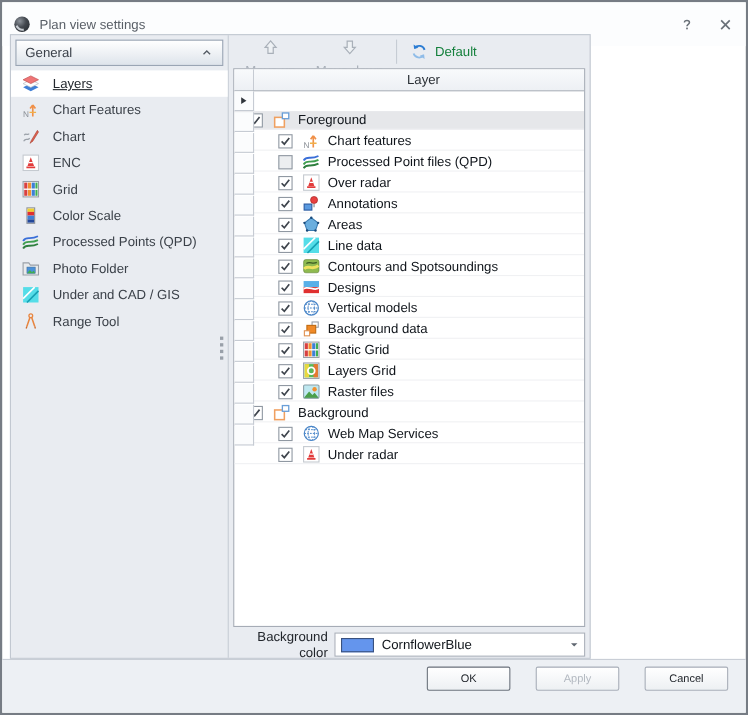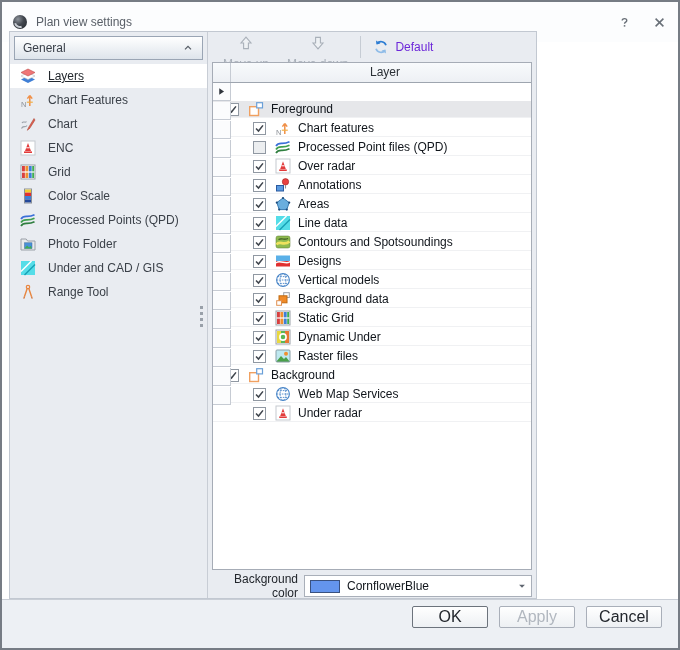--- a/index.html
+++ b/index.html
@@ -32,21 +32,21 @@
   .sb-item.sel { background:#ffffff; }
   .sb-item.sel .sb-label { text-decoration:underline; color:#23282e; }
   .ic16 { width:16px; height:16px; flex:0 0 16px; }
   .splitter { position:absolute; right:3px; top:274px; width:4px; }
   .splitter i { display:block; width:3px; height:3px; background:#99a0a9; margin-bottom:3px; }
 
   
   .main { position:absolute; left:202px; top:0; right:4px; bottom:0; }
 
   .toolbar { height:30px; display:flex; align-items:center; padding-left:2px; }
-  .tbtn { display:flex; align-items:center; gap:6px; padding:0 9px; height:24px; color:#6d28d9; }
+  .tbtn { display:flex; align-items:center; gap:6px; padding:0 9px; height:24px; color:#15803d; }
   .tbtn.disabled { color:#a9b0b9;flex-direction:column; }
   .tsep { width:1px; height:22px; background:#c6ccd4; margin:0 3px; }
 
   
   .treepanel { position:absolute; top:30px; left:0; right:0; bottom:28px;
                background:#ffffff; border:1px solid #a6acb6; overflow:hidden; }
   .tree-header { height:20px; display:flex; border-bottom:1px solid #9ea5af; }
   .gutter-head { width:18px; border-right:1px solid #c6cbd3; background:linear-gradient(#f8fafc,#edf0f4); }
   .header-cell { flex:1; background:linear-gradient(#f8fafc,#edf0f4); line-height:19px;
                  padding-left:8px; color:#2b3036;text-align:center; }
@@ -72,21 +72,21 @@
   .swatch { width:30px; height:13px; background:#6495ED; border:1px solid #39517f; }
   .combo-value { margin-left:7px; color:#10151b; }
   .dd-btn { margin-left:auto; width:18px; height:100%; display:flex; align-items:center; justify-content:center; }
 
   
   .footer { position:absolute; left:0; right:0; bottom:0; top:597px; background:#edf0f4;
             border-top:1px solid #c9ced6; display:flex; justify-content:flex-end;
             gap:11px; padding:6px 16px 0 0; }
   .btn { width:76px; height:22px; background:linear-gradient(#ffffff,#edf0f3);
          border:1px solid #a9afb9; border-radius:2px; color:#22262c;
-         font-family:"Liberation Sans",sans-serif; font-size:16px; }
+         font-family:"Liberation Sans",sans-serif; font-size:10px;margin-left:12px; }
   .btn.default { border-color:#6c737c; }
   .btn.disabled { color:#b1b7bf; }
 </style>
 </head>
 <body>
 
 <div class="window">
 
   <div class="titlebar">
     <span class="ic16">
@@ -532,21 +532,21 @@
                 </span>
                 <span class="ticon">
                   <svg viewBox="0 0 16 16">
                     <rect x="1" y="1" width="14" height="14" fill="#fff" stroke="#999fa7"></rect>
                     <rect x="2" y="2" width="12" height="12" fill="#58b858"></rect>
                     <rect x="2" y="2" width="4" height="12" fill="#e8d840"></rect>
                     <rect x="10" y="2" width="4" height="12" fill="#e87830"></rect>
                     <circle cx="8" cy="8" r="3.1" fill="none" stroke="#fff" stroke-width="1.6"></circle>
                   </svg>
                 </span>
-                <span class="tlabel">Dynamic Under</span>
+                <span class="tlabel">Layers Grid</span>
               </div>
             </div>
             <div class="trow">
               <div class="gutter"></div>
               <div class="rcontent">
                 <span class="indent"></span>
                 <span class="cb">
                   <svg viewBox="0 0 13 13" width="11" height="11">
                     <path d="M2.4 6.6 L5.3 9.5 10.6 2.8" stroke="#3f454d" stroke-width="1.8" fill="none"></path>
                   </svg>

